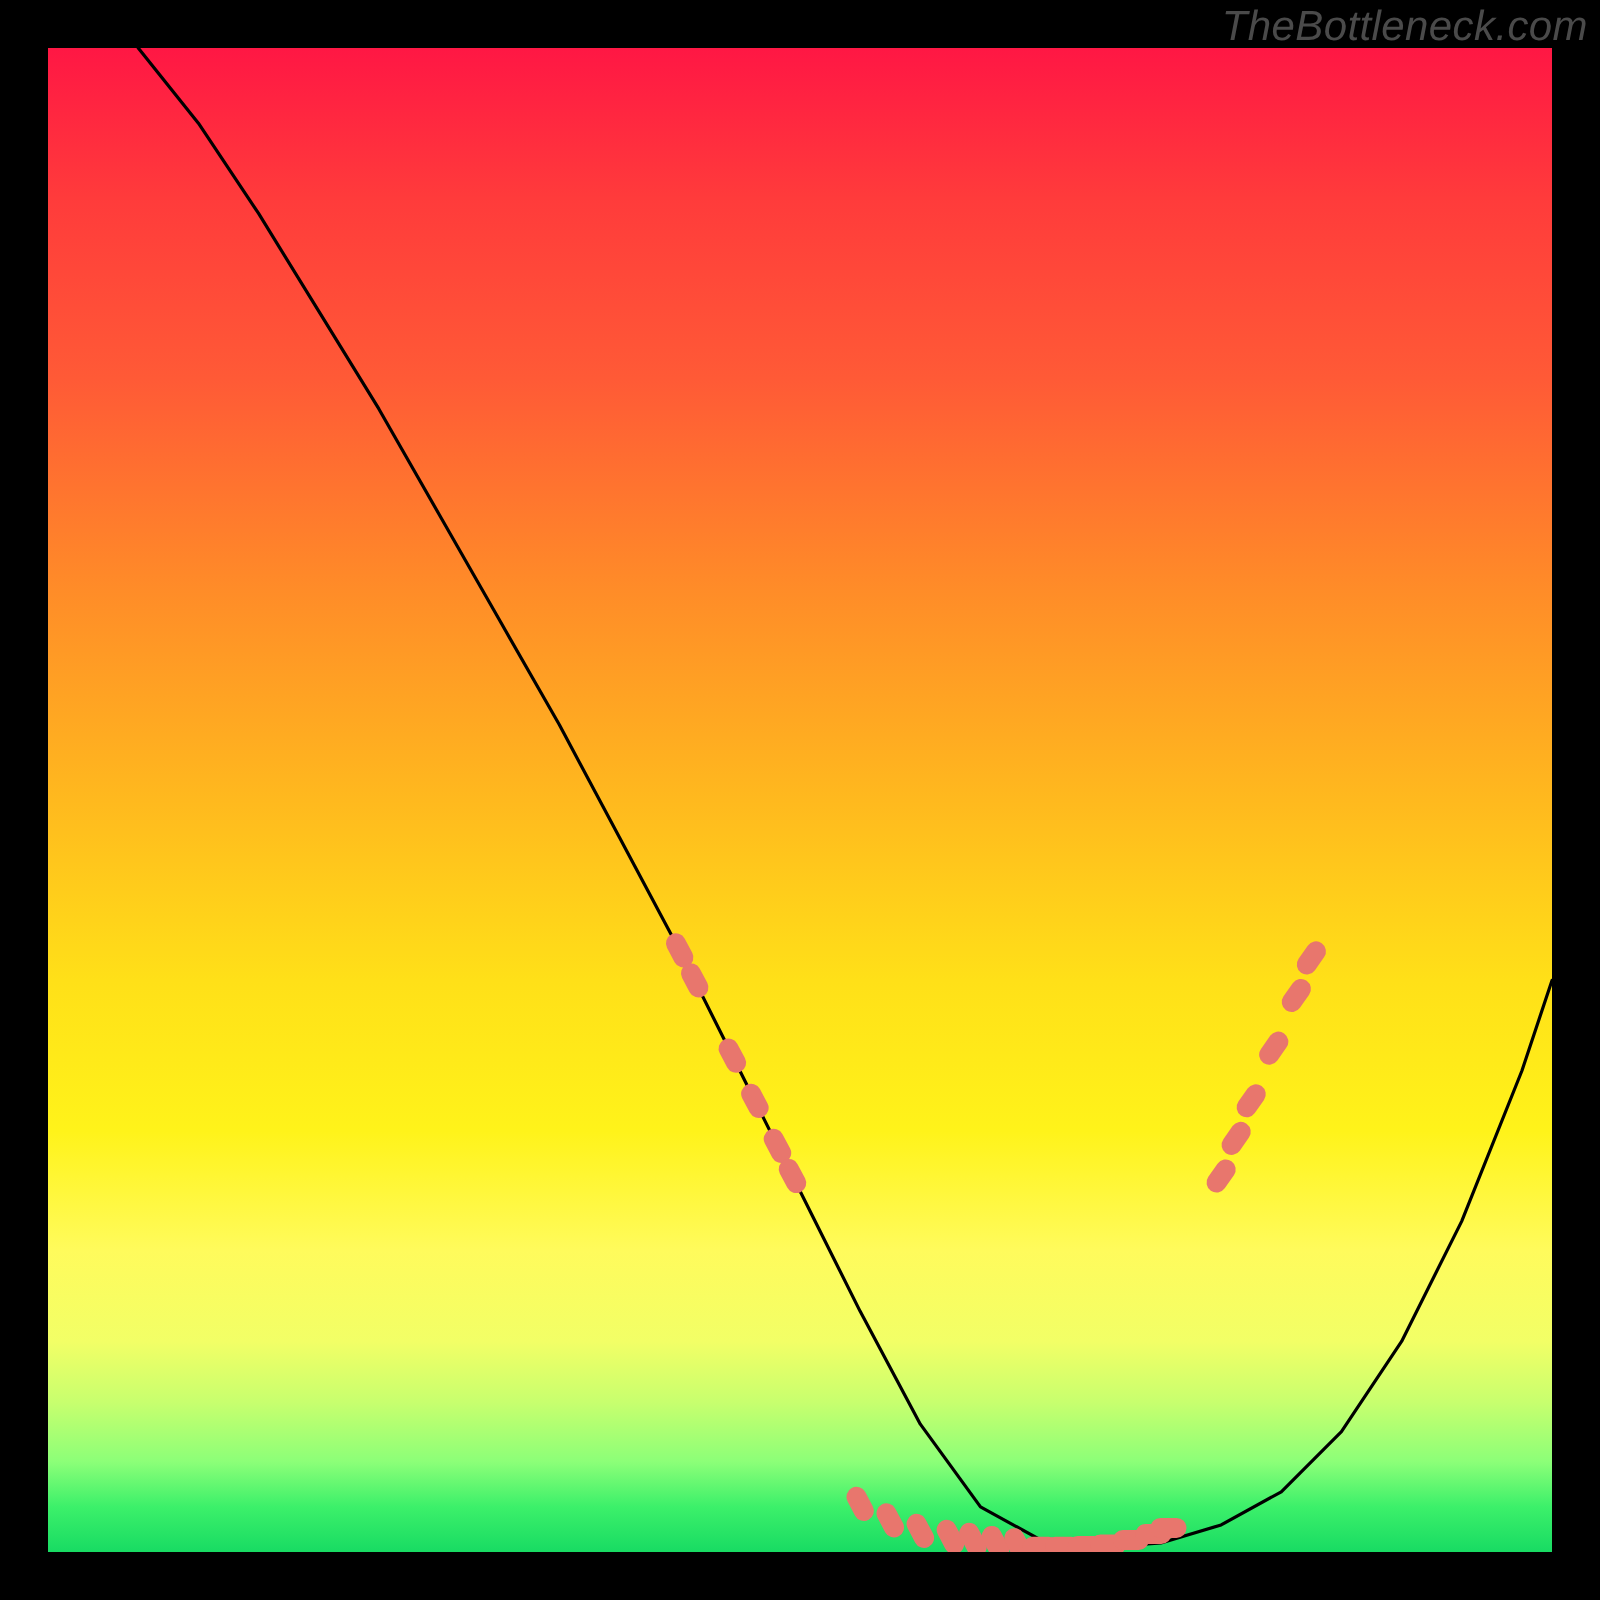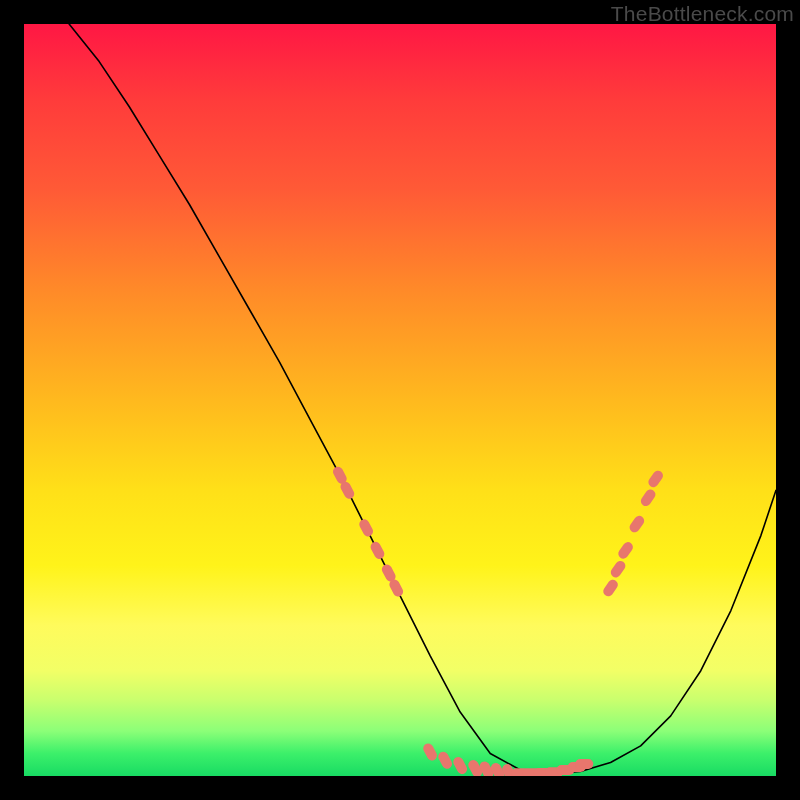--- a/index.html
+++ b/index.html
@@ -9,20 +9,21 @@
     height: 800px;
     background: #000;
     overflow: hidden;
     font-family: Arial, Helvetica, sans-serif;
   }
   .frame {
     position: relative;
     width: 800px;
     height: 800px;
     background: #000;
+    font-style: italic;
   }
   .plot-area {
     position: absolute;
     left: 24px;
     top: 24px;
     width: 752px;
     height: 752px;
     background: linear-gradient(
       to bottom,
       #ff1744 0%,

